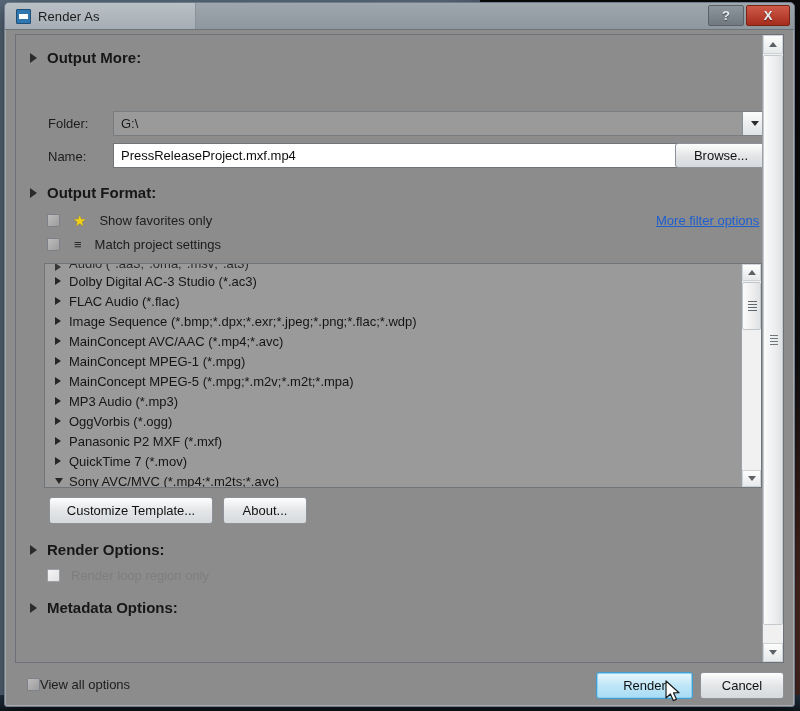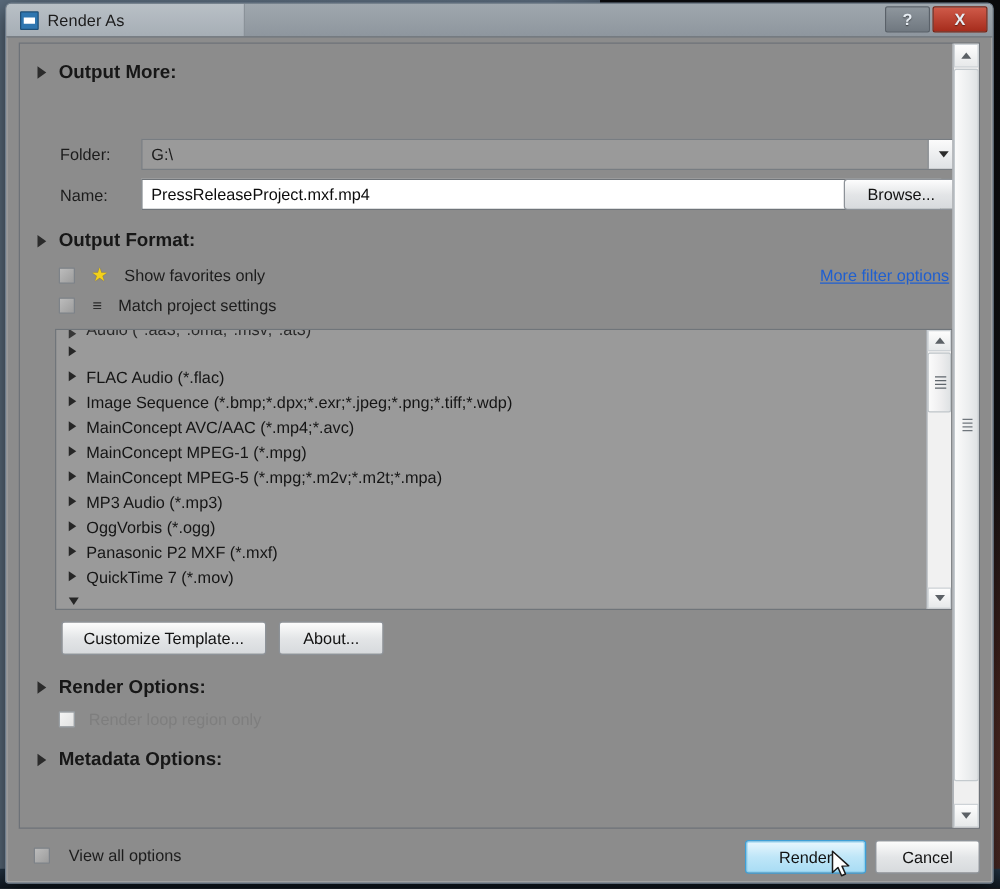--- a/index.html
+++ b/index.html
@@ -271,28 +271,29 @@
 
       <div class="listbox">
         <div class="list-inner">
           <div class="litem clipped">
             <span class="tri-s"></span>
             <span>Audio (*.aa3;*.oma;*.msv;*.at3)</span>
           </div>
           <div id="list-rows">
               <div class="litem">
                 <span class="tri-s"></span>
+                <span>Dolby Digital AC-3 Studio (*.ac3)</span>
               </div>
               <div class="litem">
                 <span class="tri-s"></span>
                 <span>FLAC Audio (*.flac)</span>
               </div>
               <div class="litem">
                 <span class="tri-s"></span>
-                <span>Image Sequence (*.bmp;*.dpx;*.exr;*.jpeg;*.png;*.tiff;*.wdp)</span>
+                <span>Image Sequence (*.bmp;*.dpx;*.exr;*.jpeg;*.png;*.flac;*.wdp)</span>
               </div>
               <div class="litem">
                 <span class="tri-s"></span>
                 <span>MainConcept AVC/AAC (*.mp4;*.avc)</span>
               </div>
               <div class="litem">
                 <span class="tri-s"></span>
                 <span>MainConcept MPEG-1 (*.mpg)</span>
               </div>
               <div class="litem">
@@ -310,20 +311,21 @@
               <div class="litem">
                 <span class="tri-s"></span>
                 <span>Panasonic P2 MXF (*.mxf)</span>
               </div>
               <div class="litem">
                 <span class="tri-s"></span>
                 <span>QuickTime 7 (*.mov)</span>
               </div>
               <div class="litem">
                 <span class="tri-s open"></span>
+                <span>Sony AVC/MVC (*.mp4;*.m2ts;*.avc)</span>
               </div>
             </div>
         </div>
         <div class="lscroll">
           <div class="ls-btn ls-up">
               <i class="arw"></i>
             </div>
           <div class="ls-thumb">
             <span class="ls-grip">
                 <i></i>
@@ -371,21 +373,21 @@
       </div>
       <div class="vs-btn vs-dn">
           <i class="arw"></i>
         </div>
     </div>
   </div>
 
   <div class="footer">
     <div class="row" style="left:12px;top:12px;">
       <span class="cb"></span>
-      <span class="lbl" style="margin-left:15px;">View all options</span>
+      <span class="lbl" style="margin-left:0;">View all options</span>
     </div>
     <div class="btn primary" style="left:581px;top:7px;width:97px;height:27px;">Render</div>
     <div class="btn" style="left:685px;top:7px;width:84px;height:27px;">Cancel</div>
   </div>
 
   <svg id="cursor" viewBox="0 0 18 24">
     <path d="M2,1 L2,18 L6.4,14 L9.3,20.6 L12.4,19.2 L9.6,12.9 L15,12.7 Z" fill="#ffffff" stroke="#1a1a1a" stroke-width="1.2" stroke-linejoin="round"></path>
   </svg>
 </div>
 

